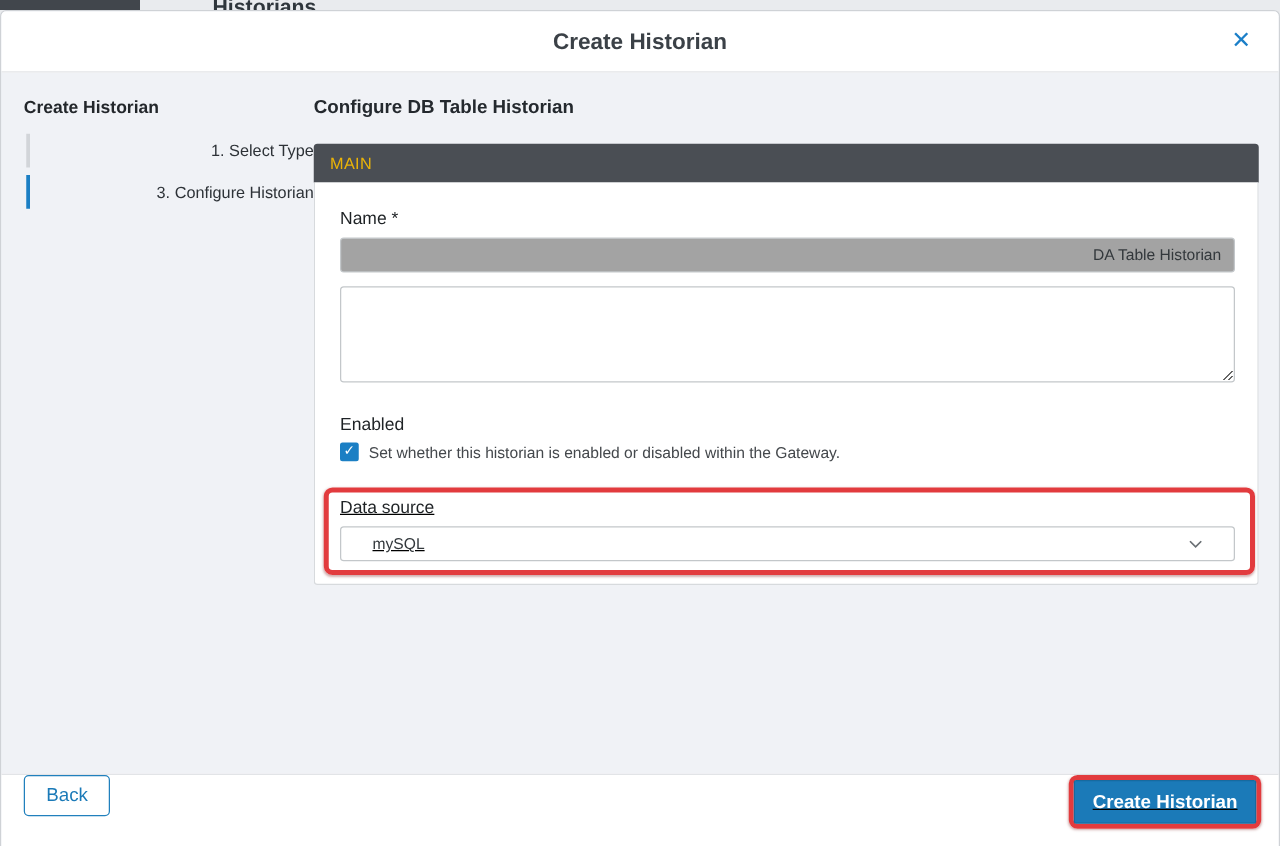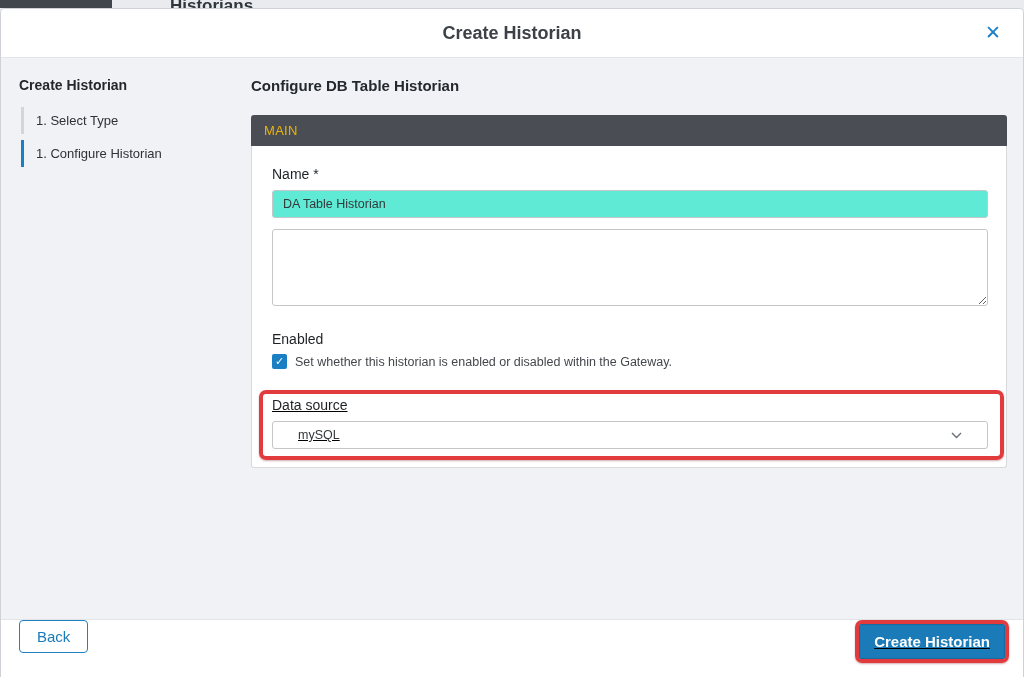--- a/index.html
+++ b/index.html
@@ -39,43 +39,43 @@
     cursor: pointer; user-select: none;
   }
 
   .modal-body { flex: 1 1 auto; display: flex; background: #f0f2f6; }
 
   
   .wizard-nav { width: 250px; flex: 0 0 auto; padding: 19px 0 0 18px; }
   .wizard-heading { font-size: 14px; font-weight: 700; color: #23272b; margin-bottom: 14px; }
   .wizard-step {
     margin-left: 2px; padding: 6px 0 6px 12px; border-left: 3px solid #d2d5d9;
-    font-size: 13px; color: #2d3237; margin-bottom: 6px; cursor: pointer;
+    font-size: 13px; color: #2d3237; margin-bottom: 6px; cursor: pointer; text-align: right;
   }
   .wizard-step.active { border-left-color: #1b7fc4; }
 
   
   .content { flex: 1 1 auto; padding: 19px 16px 0 0; }
   .content-heading { font-size: 15px; font-weight: 700; color: #24292e; margin-bottom: 21px; }
 
   .section-header {
     background: #4a4e54; color: #eab308; font-weight: 400; font-size: 13px;
     letter-spacing: 0.3px; padding: 8px 13px; border-radius: 3px 3px 0 0; height: 31px;
   }
   .section-panel {
     background: #ffffff; border: 1px solid #d7dadd; border-top: none;
     border-radius: 0 0 3px 3px;
     padding: 20px 18px 7px 20px;
   }
 
   .field-label { font-size: 14px; color: #1e2225; margin-bottom: 8px; }
   .text-input {
     width: 100%; height: 28px; border: 1px solid #c3c7ca; border-radius: 3px;
-    padding: 12px 10px; font-size: 12.5px; color: #33383c; background: #5eead4;
-    font-family: "Liberation Sans", "DejaVu Sans", sans-serif; outline: none;
+    padding: 12px 10px; font-size: 12.5px; color: #33383c; background: #a3a3a3;
+    font-family: "Liberation Sans", "DejaVu Sans", sans-serif; outline: none; text-align: right;
   }
   .name-group { margin-bottom: 11px; }
   .desc-group { margin-bottom: 25px; }
   .desc-textarea {
     width: 100%; height: 77px; border: 1px solid #c3c7ca; border-radius: 3px;
     padding: 6px 10px; font-size: 12.5px; color: #33383c; resize: both;
     font-family: "Liberation Sans", "DejaVu Sans", sans-serif; outline: none; display: block;
   }
   .enabled-group { margin-bottom: 21px; }
   .checkbox-row { display: flex; align-items: center; margin-top: -1px; }
@@ -139,21 +139,21 @@
   <div class="modal-header">
     <div class="modal-title">Create Historian</div>
     <div class="close-btn">✕</div>
   </div>
 
   <div class="modal-body">
 
     <div class="wizard-nav">
       <div class="wizard-heading">Create Historian</div>
       <div class="wizard-step">1. Select Type</div>
-      <div class="wizard-step active">1. Configure Historian</div>
+      <div class="wizard-step active">3. Configure Historian</div>
     </div>
 
     <div class="content">
       <div class="content-heading">Configure DB Table Historian</div>
 
       <div class="section-header">MAIN</div>
       <div class="section-panel">
 
         <div class="name-group">
           <div class="field-label">Name *</div>

